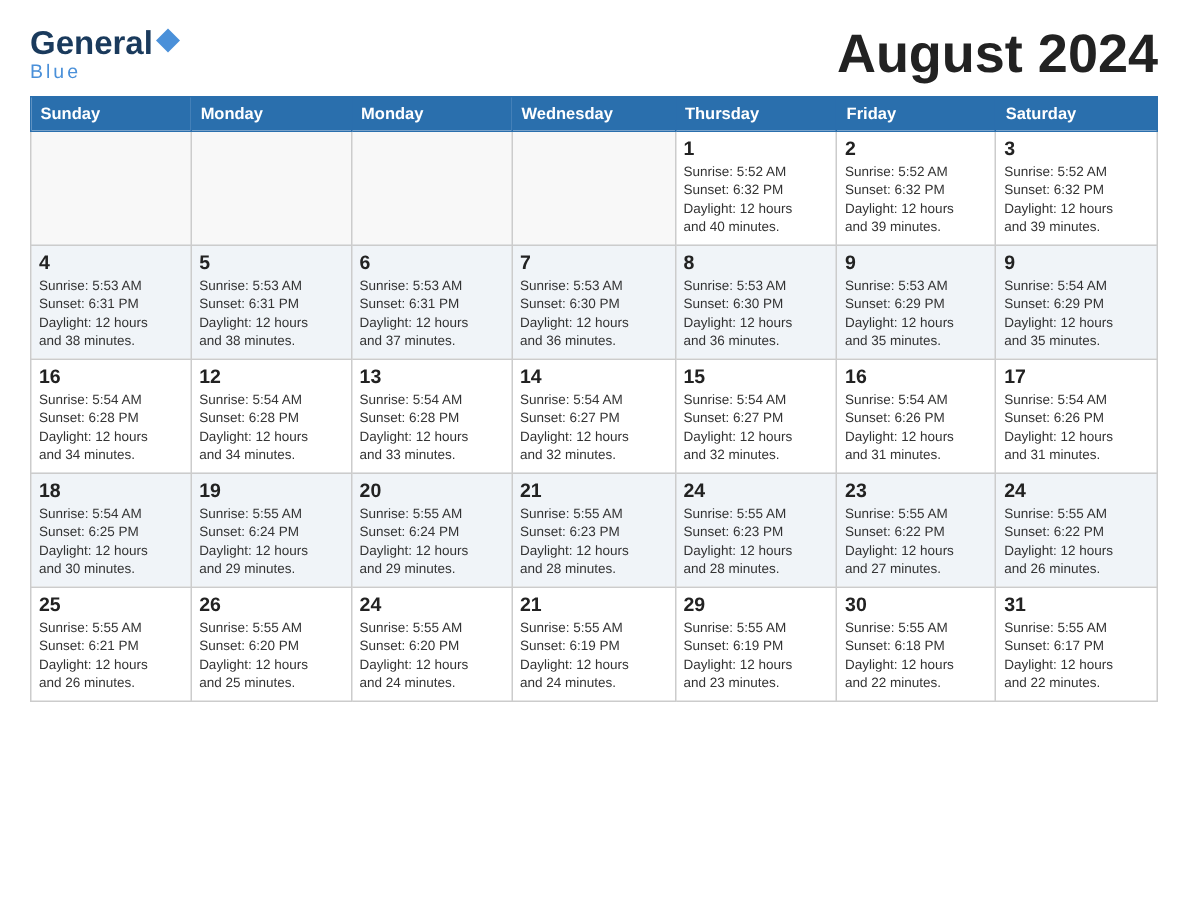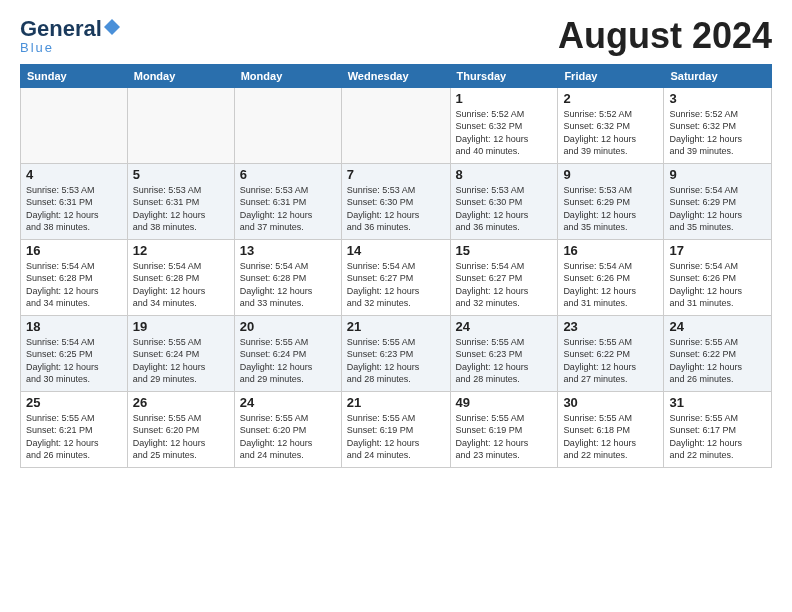--- a/index.html
+++ b/index.html
@@ -320,21 +320,21 @@
 and 24 minutes.</div>
           </td>
           <td>
             <span class="day-num">21</span>
             <div class="day-info" style="white-space: pre-line;">Sunrise: 5:55 AM
 Sunset: 6:19 PM
 Daylight: 12 hours
 and 24 minutes.</div>
           </td>
           <td>
-            <span class="day-num">49</span>
+            <span class="day-num">29</span>
             <div class="day-info" style="white-space: pre-line;">Sunrise: 5:55 AM
 Sunset: 6:19 PM
 Daylight: 12 hours
 and 23 minutes.</div>
           </td>
           <td>
             <span class="day-num">30</span>
             <div class="day-info" style="white-space: pre-line;">Sunrise: 5:55 AM
 Sunset: 6:18 PM
 Daylight: 12 hours

